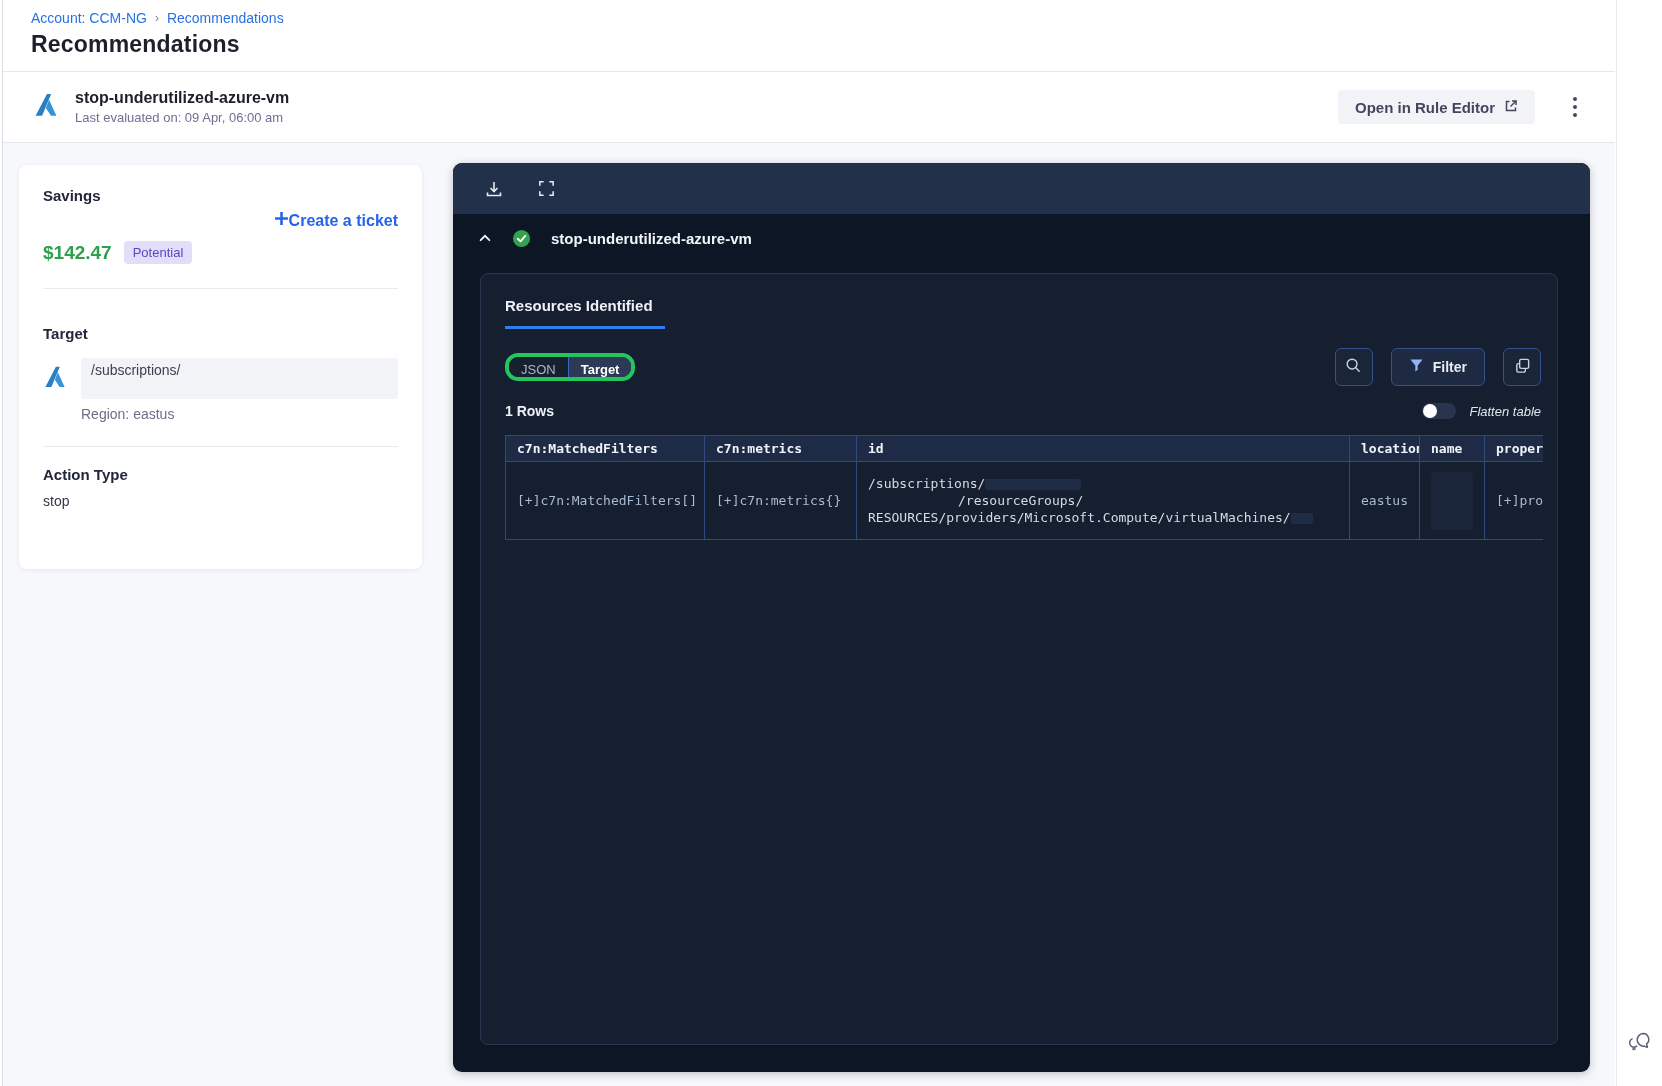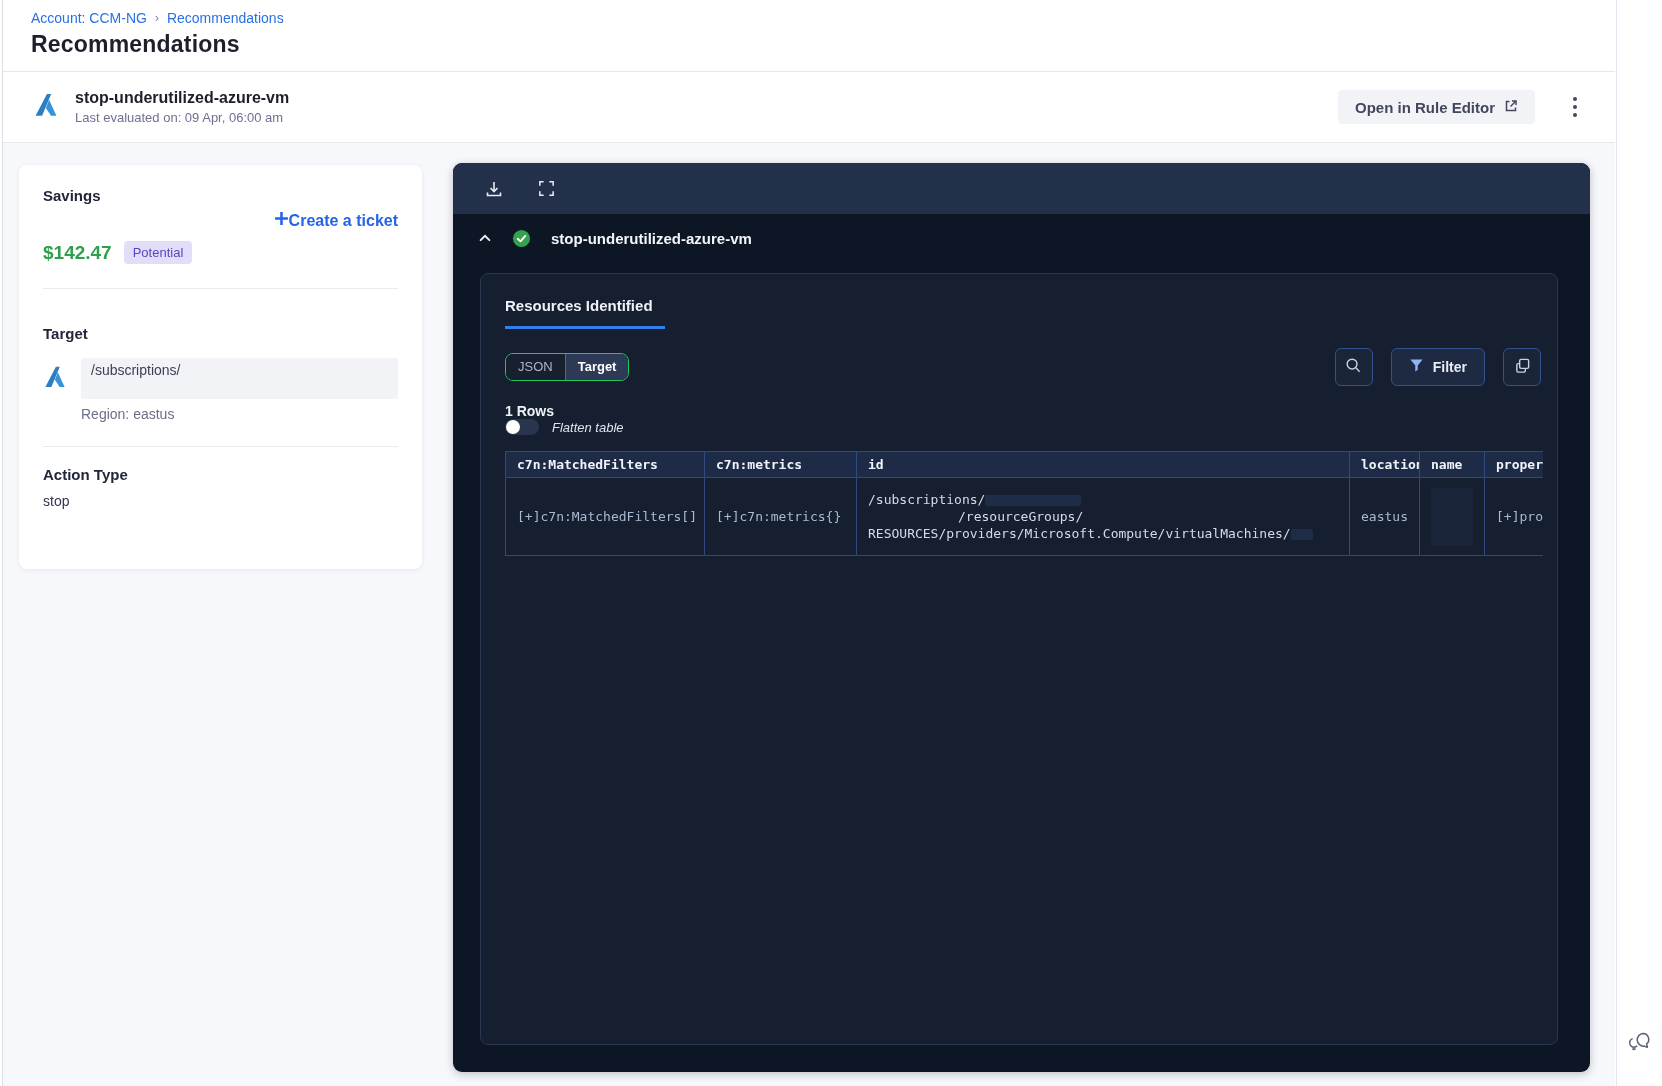--- a/index.html
+++ b/index.html
@@ -54,30 +54,30 @@
   .panel-title-row { height:48px; display:flex; align-items:center; padding-left:24px; }
   .collapse-icon { width:16px; height:16px; cursor:pointer; display:flex; align-items:center; justify-content:center; }
   .check-icon { margin-left:19px; width:19px; height:19px; display:flex; align-items:center; justify-content:center; }
   .panel-rule-title { margin-left:20px; font-size:15px; font-weight:700; color:#f2f5fa; }
 
   .resources-card { position:absolute; left:27px; right:32px; top:110px; bottom:27px; background:#161f2f; border:1px solid #2b3750; border-radius:8px; overflow:hidden; }
   .tab { display:inline-block; margin:23px 0 0 24px; padding:0 10px 12px 0; font-size:15px; font-weight:600; color:#eef1f7; border-bottom:3px solid #2f80ed; cursor:pointer; }
   .tab-inner { padding-right:2px; }
 
   .controls-row { display:flex; justify-content:space-between; align-items:center; margin:19px 16px 0 24px; }
-  .view-toggle { display:flex; border:1px solid #22c55e; border-radius:8px; overflow:hidden; height:28px; }
+  .view-toggle { display:flex; border:4px solid #22c55e; border-radius:13px; overflow:hidden; height:28px; }
   .seg { padding:5px 12px 0 12px; font-size:13px; cursor:pointer; }
   .seg-json { color:#aeb6c8; background:#16202f; border-right:1px solid #3e66c4; }
   .seg-table { color:#ffffff; background:#2c3a55; font-weight:700; }
   .right-controls { display:flex; align-items:center; gap:18px; }
   .icon-btn { width:38px; height:38px; border:1px solid #33518f; border-radius:6px; background:#1a2538; display:flex; align-items:center; justify-content:center; cursor:pointer; }
   .filter-btn { height:38px; border:1px solid #33518f; border-radius:6px; background:#1e2a42; display:flex; align-items:center; gap:9px; padding:0 17px; cursor:pointer; }
   .filter-label { color:#e8ecf4; font-size:14px; font-weight:600; }
 
-  .rows-row { display:flex; justify-content:space-between; align-items:flex-start; margin:17px 16px 16px 24px;flex-direction:column; }
+  .rows-row { display:flex; justify-content:space-between; align-items:flex-end; margin:17px 16px 16px 24px; }
   .rows-count { font-size:14px; font-weight:700; color:#eef1f7; }
   .flatten { display:flex; align-items:center; gap:13px;font-style:italic; }
   .switch { position:relative; width:34px; height:16px; background:#29344e; border-radius:8px; cursor:pointer; }
   .switch .knob { position:absolute; left:1px; top:1px; width:14px; height:14px; background:#ffffff; border-radius:50%; }
   .flatten-label { font-size:13px; color:#dfe4ee; }
 
   .table-wrap { margin:16px 16px 16px 24px; width:1038px; overflow:hidden; }
   table { border-collapse:collapse; table-layout:fixed; width:1120px; font-family:"DejaVu Sans Mono", monospace; }
   col.c1{width:199px} col.c2{width:152px} col.c3{width:493px} col.c4{width:70px} col.c5{width:65px} col.c6{width:141px}
   th { background:#1e2b47; border:1px solid #30497e; font-size:13px; font-weight:700; color:#f0f3f8; text-align:left; padding:5px 11px; white-space:nowrap; overflow:hidden; }

